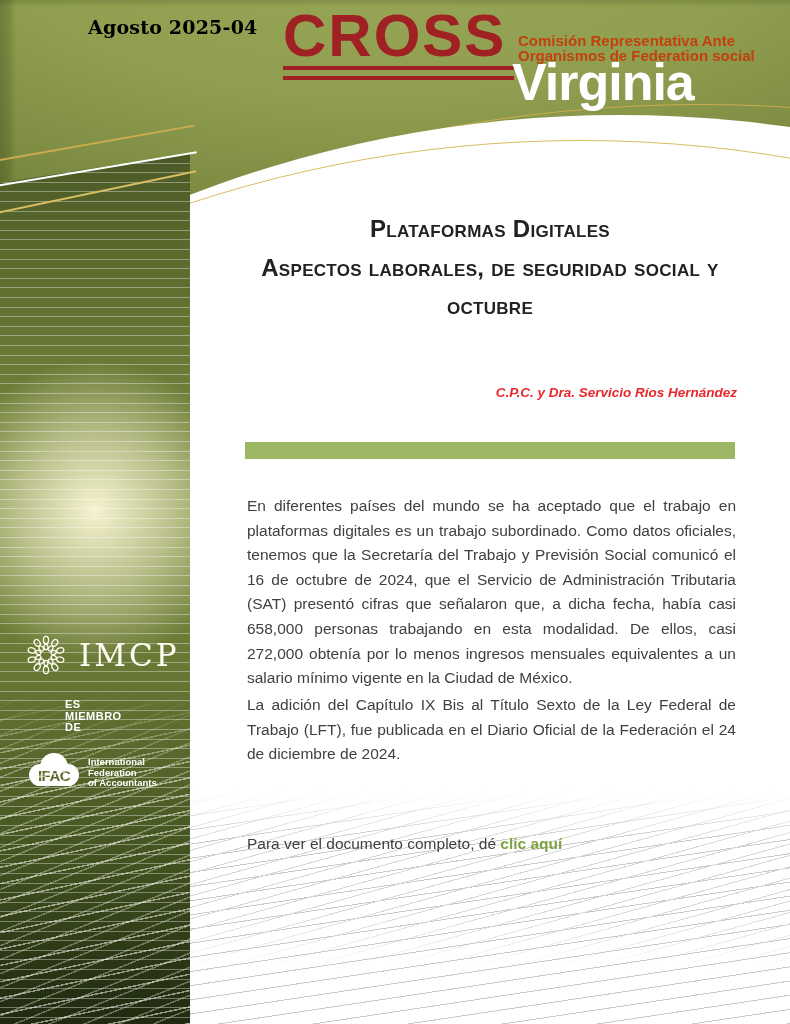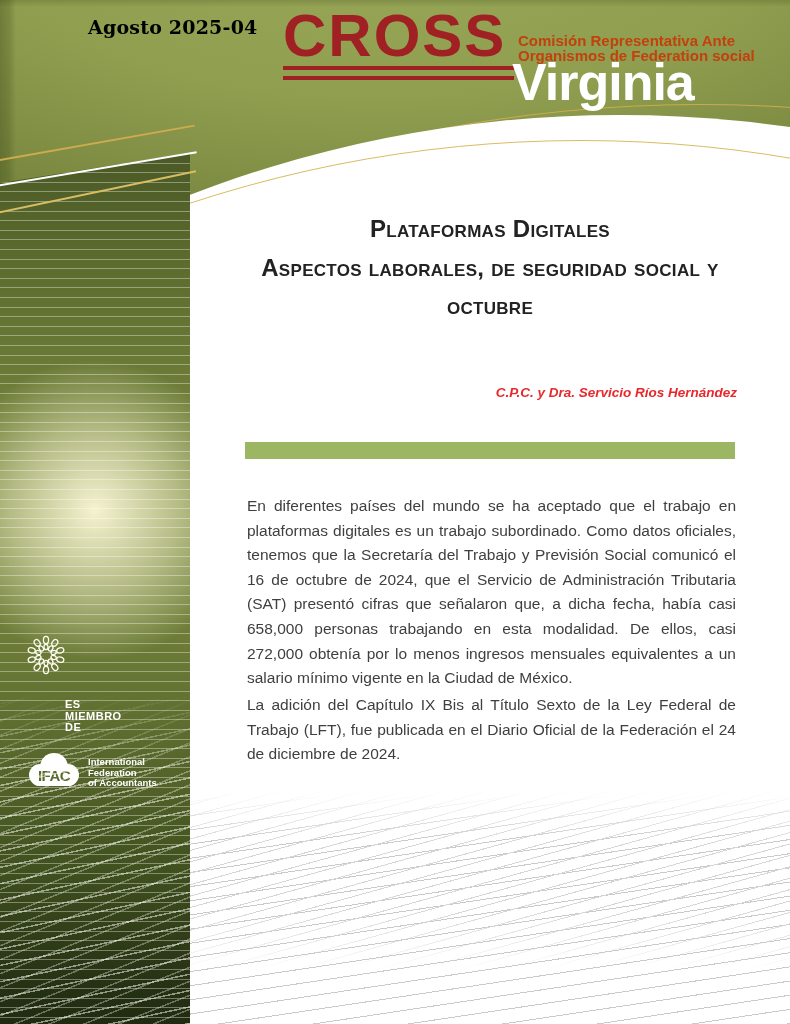--- a/index.html
+++ b/index.html
@@ -179,20 +179,21 @@
           <g transform="rotate(288 24 24)">
               <ellipse cx="24" cy="9" rx="2.6" ry="3.6"></ellipse>
               <ellipse cx="24" cy="16" rx="2" ry="2.7"></ellipse>
             </g>
           <g transform="rotate(324 24 24)">
               <ellipse cx="24" cy="9" rx="2.6" ry="3.6"></ellipse>
               <ellipse cx="24" cy="16" rx="2" ry="2.7"></ellipse>
             </g>
         </g>
       </svg>
+      <span class="imcp-word">IMCP</span>
     </div>
 
     <div class="membership">
       <div>ES</div>
       <div>MIEMBRO</div>
       <div>DE</div>
     </div>
 
     <div class="ifac">
       <svg width="56" height="40" viewBox="0 0 56 40">
@@ -223,15 +224,16 @@
 
     <div class="author">
       <div>C.P.C. y Dra. Servicio Ríos Hernández</div>
     </div>
 
     <div class="green-bar"></div>
 
     <p class="para para-1">En diferentes países del mundo se ha aceptado que el trabajo en plataformas digitales es un trabajo subordinado. Como datos oficiales, tenemos que la Secretaría del Trabajo y Previsión Social comunicó el 16 de octubre de 2024, que el Servicio de Administración Tributaria (SAT) presentó cifras que señalaron que, a dicha fecha, había casi 658,000 personas trabajando en esta modalidad. De ellos, casi 272,000 obtenía por lo menos ingresos mensuales equivalentes a un salario mínimo vigente en la Ciudad de México.</p>
     <p class="para para-2">La adición del Capítulo IX Bis al Título Sexto de la Ley Federal de Trabajo (LFT), fue publicada en el Diario Oficial de la Federación el 24 de diciembre de 2024.</p>
 
+    <p class="cta"><span>Para ver el documento completo, dé </span><a class="cta-link">clic aquí</a></p>
   </main>
 
 </div>
 
 </body></html>

